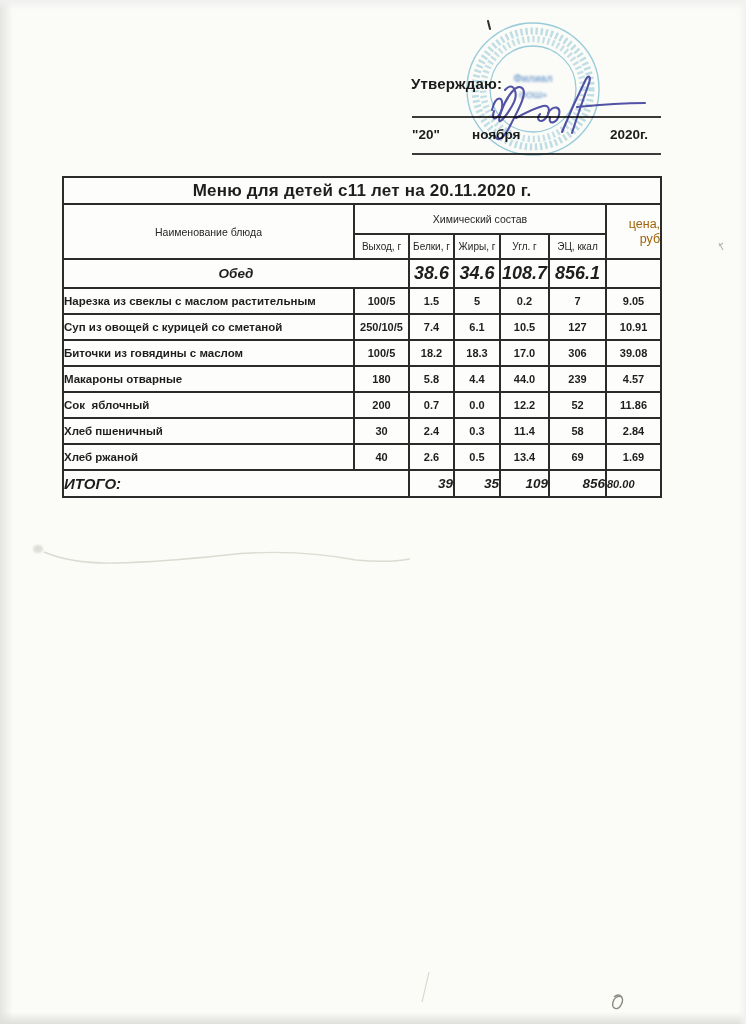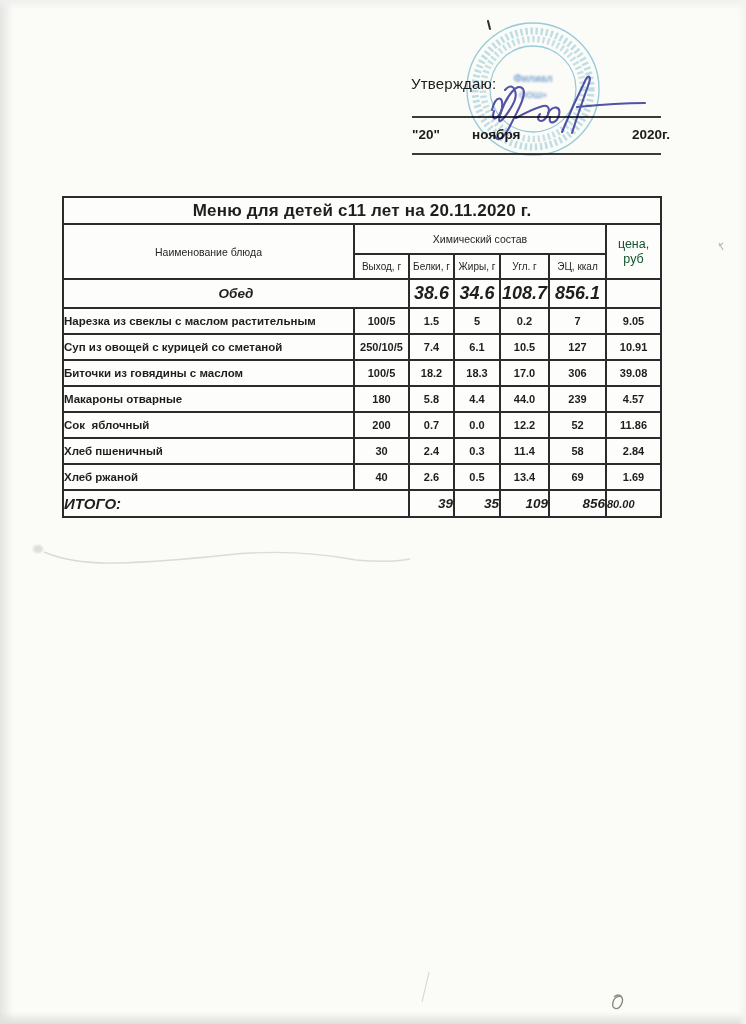--- a/index.html
+++ b/index.html
@@ -19,41 +19,41 @@
     background: linear-gradient(to right, #e4e4e2, rgba(228,228,226,0)); }
   .edge-top   { left:0; top:0; right:0; height:10px;
     background: linear-gradient(to bottom, #f0f0ee, rgba(240,240,238,0)); }
   .edge-bottom{ left:0; bottom:0; right:0; height:12px;
     background: linear-gradient(to top, #dfe0dc, rgba(223,224,220,0)); }
   .edge-right { right:0; top:0; bottom:0; width:8px;
     background: linear-gradient(to left, #f2f2f0, rgba(242,242,240,0)); }
 
   
   .approve-label { position:absolute; left:411px; top:75px;
-    font-size:15px; font-weight:400; letter-spacing:.2px; color:#1c1c1c; }
+    font-size:15px; font-weight:700; letter-spacing:.2px; color:#1c1c1c; }
   .sig-line { position:absolute; left:412px; width:249px; height:2px; background:#3a3a3a; }
   .line1 { top:116px; }
   .line2 { top:153px; }
   .date-part { position:absolute; top:127px; font-size:13.5px; font-weight:700; color:#1c1c1c; }
   .d-day   { left:412px; }
   .d-month { left:472px; width:68px; text-align:left; }
-  .d-year  { left:632px; }
+  .d-year  { left:610px; }
 
   
   table.menu {
-    position:absolute; left:62px; top:196px;
+    position:absolute; left:62px; top:176px;
     width:598px; border-collapse:collapse; table-layout:fixed;
     background:#fdfdfb;
     border-radius:6px;
   }
   table.menu td { border:2px solid #2b2b2b; padding:0; overflow:hidden; }
   .r-title td { height:25px; font-size:17px; font-weight:700; text-align:center; letter-spacing:.2px; }
   .h-dish { font-size:10.5px; text-align:center; color:#262626;margin-left:12px; }
   .h-chem { height:28px; font-size:10.5px; text-align:center; color:#262626; }
-  .h-price { font-size:12.5px; text-align:center; white-space:pre-line; line-height:1.2; color:#14532d; }
+  .h-price { font-size:12.5px; text-align:right; white-space:pre-line; line-height:1.2; color:#a16207; }
   .r-sub td { height:23px; font-size:10px; text-align:center; color:#262626; }
   .r-section td { height:27px; font-style:italic; font-weight:700; }
   .sec-label { font-size:13.5px; text-align:center; }
   .sec-val { font-size:18px; text-align:center;margin-top:28px; }
   .r-data td { height:24px; }
   .t-name { font-size:11.5px; font-weight:700; text-align:left; padding-left:5px;
             white-space:pre-wrap; }
   .t-val  { font-size:11px; font-weight:700; text-align:center; }
   .r-total td { height:25px; font-style:italic; font-weight:700; }
   .tot-label { font-size:15px; text-align:left; padding-left:5px; }

